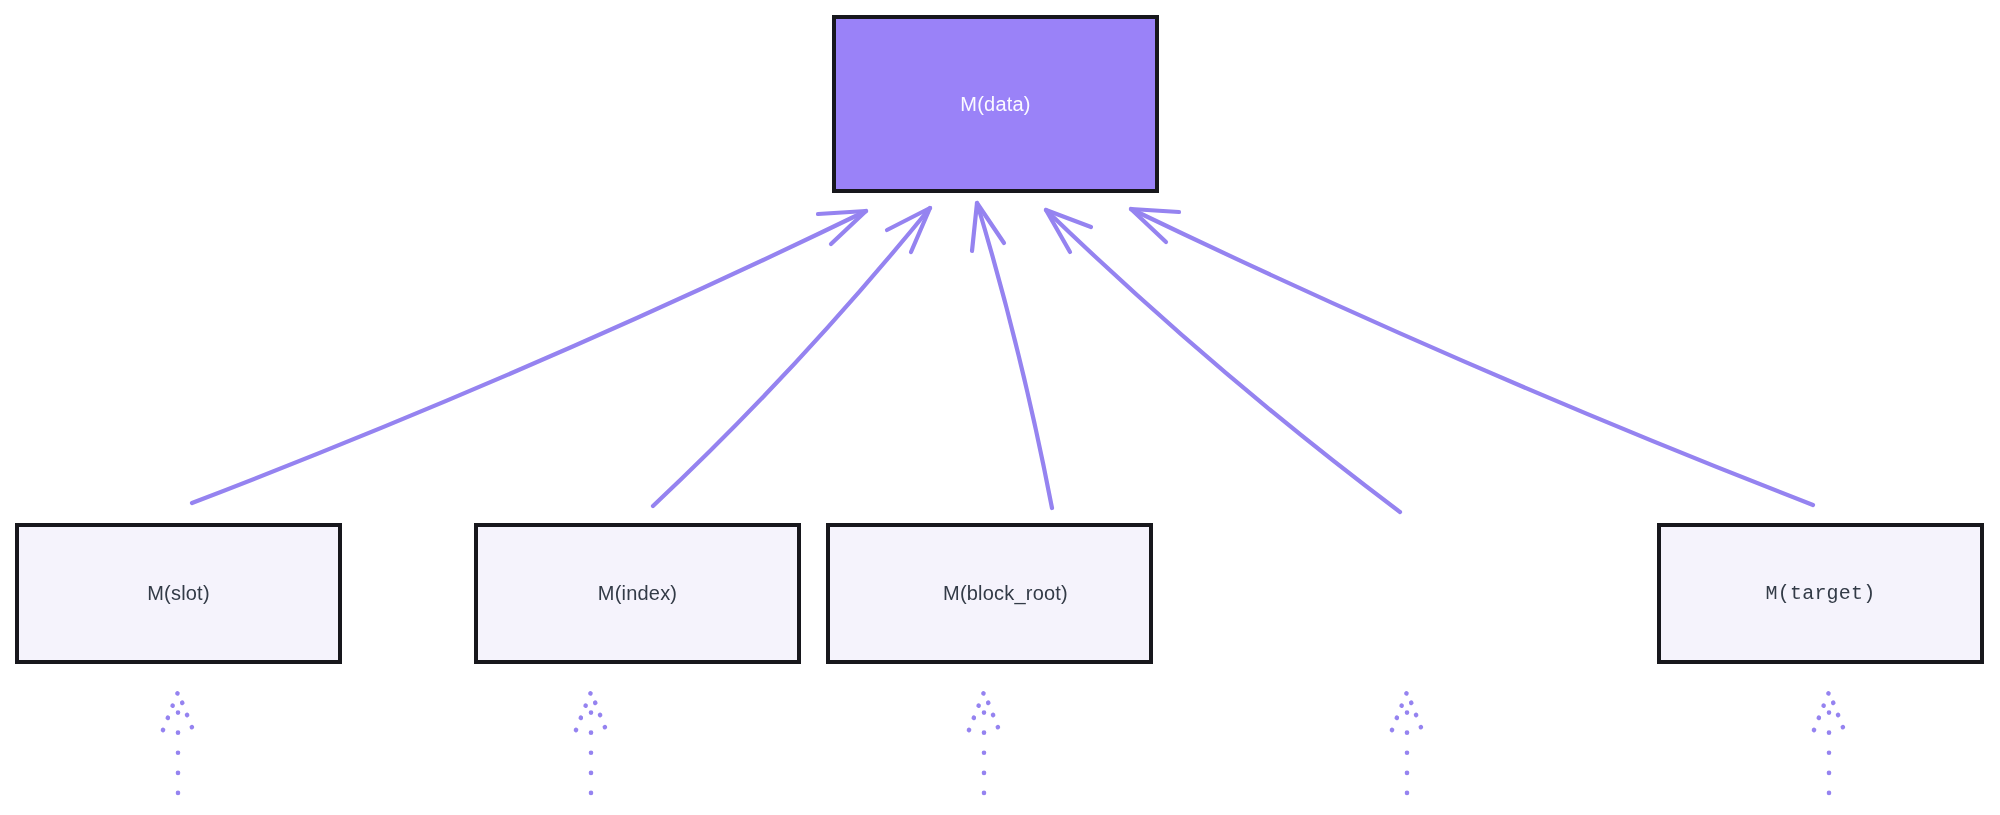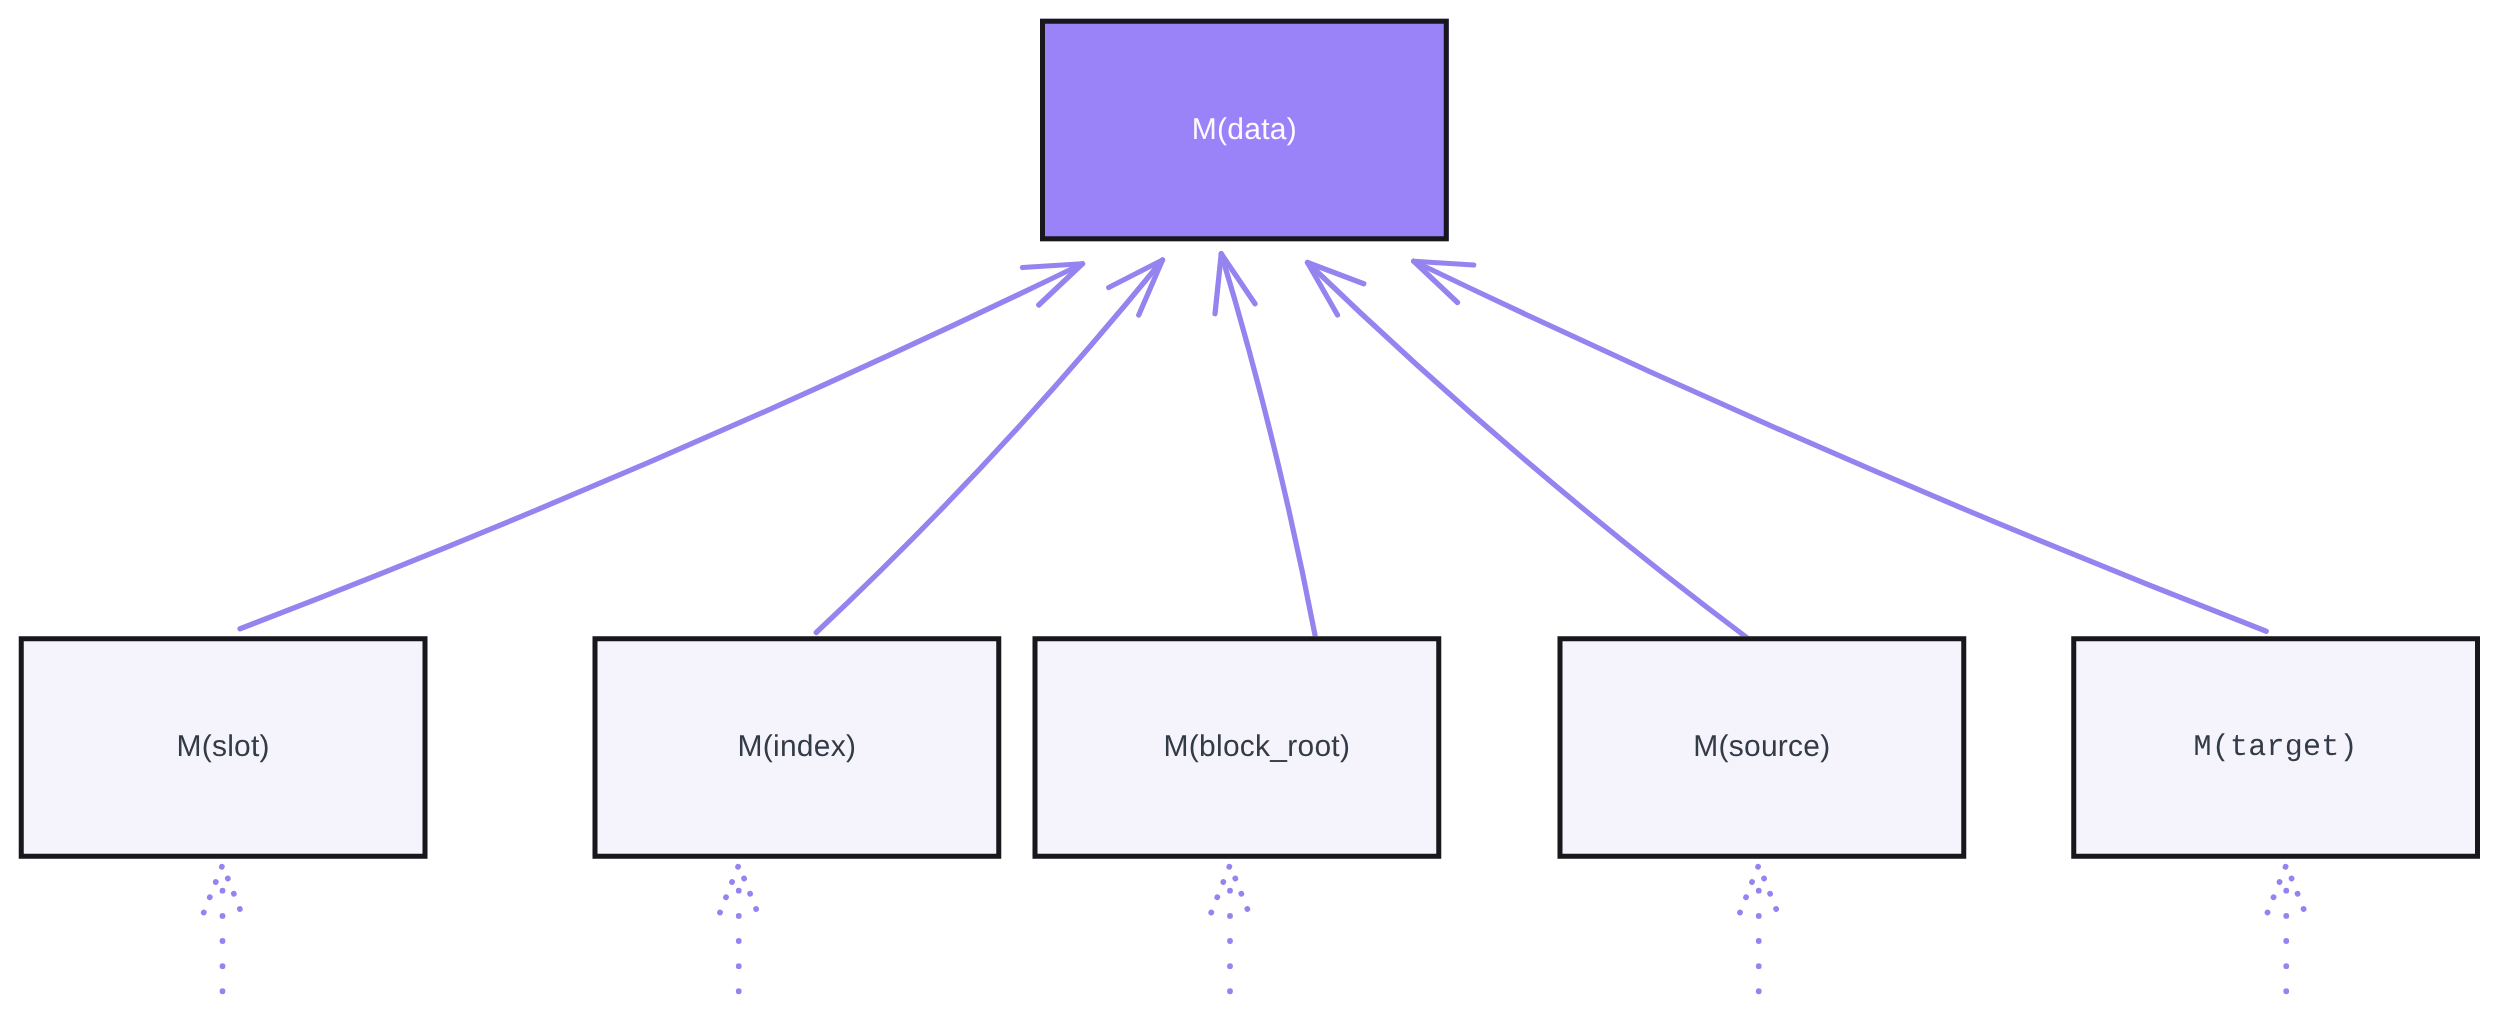--- a/index.html
+++ b/index.html
@@ -36,32 +36,32 @@
   .solid-shaft { stroke-width: 4.2px; }
   .solid-head  { stroke-width: 4.2px; }
   .dot-shaft   { stroke-width: 4.6px; stroke-dasharray: 0.1 20; }
   .dot-head    { stroke-width: 4.6px; stroke-dasharray: 0.1 13; }
   .box {
     position: absolute;
     border: 4px solid var(--stroke);
     display: flex;
     align-items: center;
     justify-content: center;
-    font-size: 24px;
+    font-size: 20px;
     letter-spacing: 0.2px;
   }
   .box.root {
     left: 832px; top: 15px;
     width: 327px; height: 178px;
     background: var(--root-fill);
     color: var(--root-text);
   }
   .box.child {
-    top: 509px;
-    width: 327px; height: 178px;
+    top: 523px;
+    width: 327px; height: 141px;
     background: var(--node-fill);
     color: var(--node-text);
   }
   .child.c0 { left: 15px; }
   .child.c1 { left: 427px; margin-left: 47px; }
   .child.c2 { left: 826px; padding-left: 32px; }
   .child.c3 { left: 1246px; }
   .child.c4 { left: 1657px; font-family: Liberation Mono, monospace; }
 </style>
 </head>
@@ -120,20 +120,17 @@
 
   <div class="box child c0">
     <span>M(slot)</span>
   </div>
   <div class="box child c1">
     <span>M(index)</span>
   </div>
   <div class="box child c2">
     <span>M(block_root)</span>
   </div>
-  <div class="box child c3">
-    <span>M(source)</span>
-  </div>
   <div class="box child c4">
     <span>M(target)</span>
   </div>
 
 </div>
 
 </body></html>

